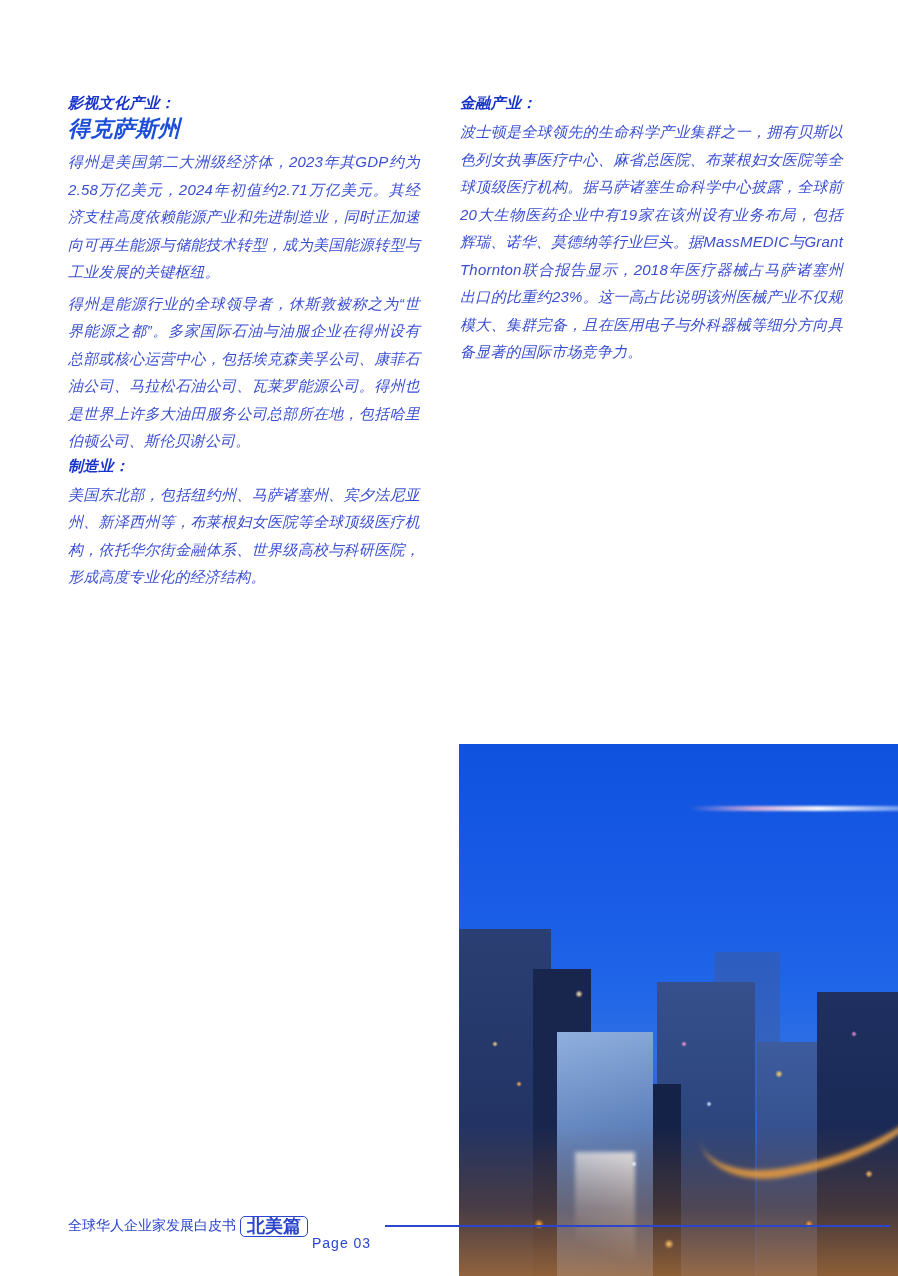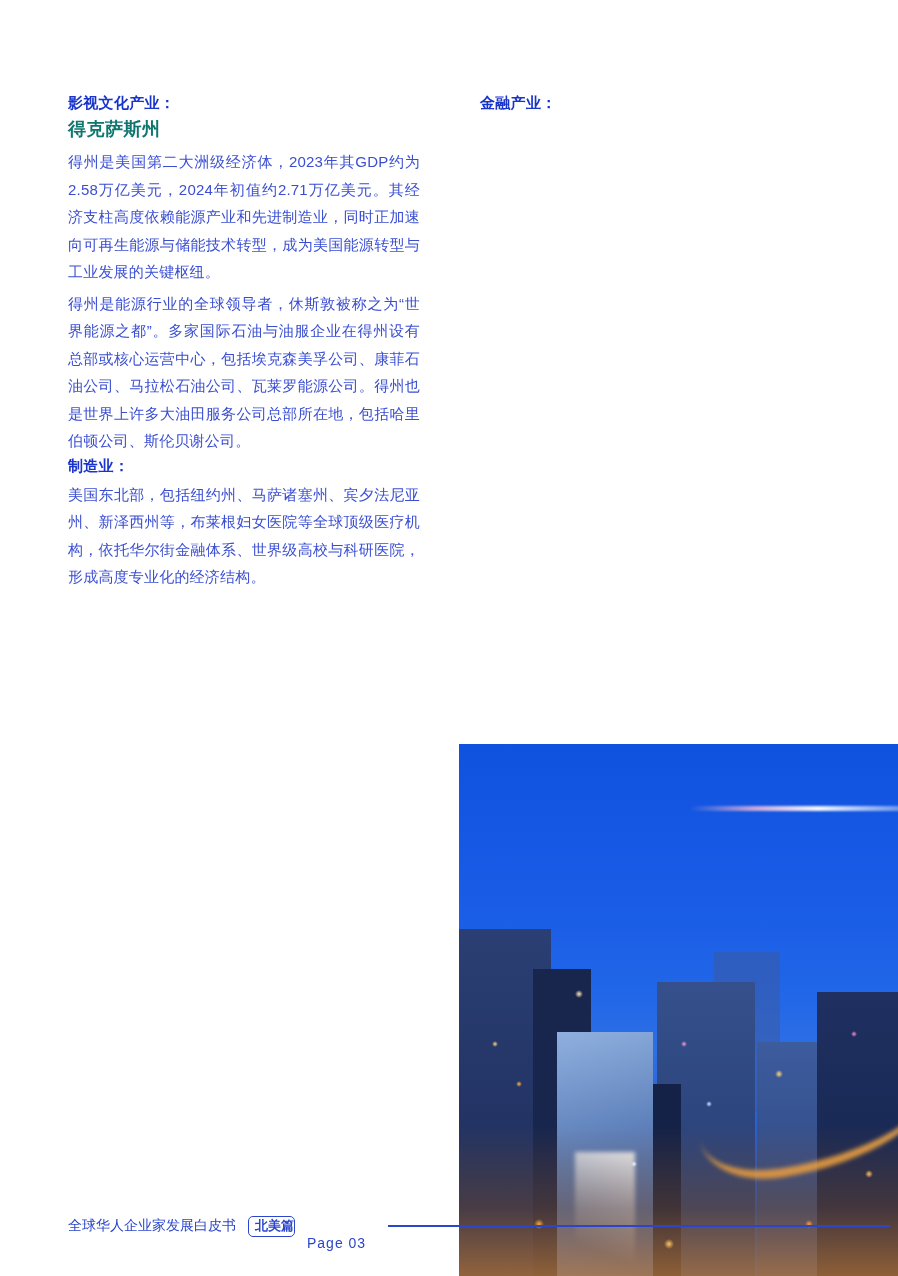--- a/index.html
+++ b/index.html
@@ -4,27 +4,27 @@
 <style>
   html,body{margin:0;padding:0;}
   body{
     width:898px;height:1276px;background:#ffffff;
     font-family:"Liberation Sans","DejaVu Sans",sans-serif;
     -webkit-font-smoothing:antialiased;
   }
   .page{position:relative;width:898px;height:1276px;background:#fff;overflow:hidden;}
 
   
-  .col{position:absolute;top:92px;}
+  .col{position:absolute;top:92px;font-style:italic;}
   .col-left{left:68px;width:352px;}
-  .col-right{left:480px;width:383px;}
+  .col-right{left:460px;width:383px;}
 
   h2.big{
-    margin:0;font-size:18px;line-height:30px;font-weight:bold;
-    color:#0f766e;letter-spacing:.5px;
+    margin:0;font-size:22px;line-height:30px;font-weight:bold;
+    color:#1d4ed8;letter-spacing:.5px;
   }
   h3.sub{
     margin:0;font-size:15px;line-height:22px;font-weight:bold;
     color:#1834cb;letter-spacing:.3px;
   }
   p.body{
     margin:4px 0 0 0;font-size:15px;line-height:27.5px;color:#3a4ed2;
     text-align:justify;text-justify:inter-ideograph;letter-spacing:.2px;
     word-break:break-word;
   }
@@ -89,25 +89,25 @@
       radial-gradient(4px 4px at 410px 430px,#ffbf5e,rgba(255,191,94,0)),
       radial-gradient(5px 5px at 80px 480px,#ffa832,rgba(255,168,50,0)),
       radial-gradient(5px 5px at 210px 500px,#ffc463,rgba(255,196,99,0)),
       radial-gradient(4px 4px at 350px 480px,#ff9d2e,rgba(255,157,46,0)),
       radial-gradient(3px 3px at 175px 420px,#e9f2ff,rgba(233,242,255,0));
   }
 
   
   .footer{
     position:absolute;left:68px;right:8px;top:1214px;height:24px;
-    display:flex;align-items:center;gap:12px;color:#2b46cc;font-size:14px;z-index:5;
+    display:flex;align-items:center;gap:4px;color:#2b46cc;font-size:14px;z-index:5;
   }
   .footer .badge{
-    border:1.5px solid #2b46cc;border-radius:5px;padding:1px 0 2px 6px;
-    font-size:13px;font-weight:bold;line-height:16px;
+    border:1.5px solid #2b46cc;border-radius:5px;padding:1px 6px 2px 6px;
+    font-size:18px;font-weight:bold;line-height:16px;
   }
   .footer .pageno{letter-spacing:1px;margin-top:34px;}
   .footer .rule{flex:1;height:2px;background:#2b46cc;margin-left:10px;}
 </style>
 </head>
 <body>
 
 <main class="page">
 
   <section class="col col-left">
@@ -119,20 +119,21 @@
     <p class="body">得州是能源行业的全球领导者，休斯敦被称之为“世界能源之都”。多家国际石油与油服企业在得州设有总部或核心运营中心，包括埃克森美孚公司、康菲石油公司、马拉松石油公司、瓦莱罗能源公司。得州也是世界上许多大油田服务公司总部所在地，包括哈里伯顿公司、斯伦贝谢公司。</p>
 
     <h3 class="sub mt-sub2">制造业：</h3>
 
     <p class="body mt-body-after-h2">美国东北部，包括纽约州、马萨诸塞州、宾夕法尼亚州、新泽西州等，布莱根妇女医院等全球顶级医疗机构，依托华尔街金融体系、世界级高校与科研医院，形成高度专业化的经济结构。</p>
   </section>
 
   <section class="col col-right">
     <h3 class="sub">金融产业：</h3>
 
+    <p class="body">波士顿是全球领先的生命科学产业集群之一，拥有贝斯以色列女执事医疗中心、麻省总医院、布莱根妇女医院等全球顶级医疗机构。据马萨诸塞生命科学中心披露，全球前20大生物医药企业中有19家在该州设有业务布局，包括辉瑞、诺华、莫德纳等行业巨头。据MassMEDIC与Grant Thornton联合报告显示，2018年医疗器械占马萨诸塞州出口的比重约23%。这一高占比说明该州医械产业不仅规模大、集群完备，且在医用电子与外科器械等细分方向具备显著的国际市场竞争力。</p>
   </section>
 
   <figure class="photo">
     <span class="streak"></span>
     <span class="bldg b1 win-orange"></span>
     <span class="bldg b2"></span>
     <span class="bldg b8"></span>
     <span class="bldg b4 win-white"></span>
     <span class="bldg b5 win-orange"></span>
     <span class="bldg b3 win-white">

